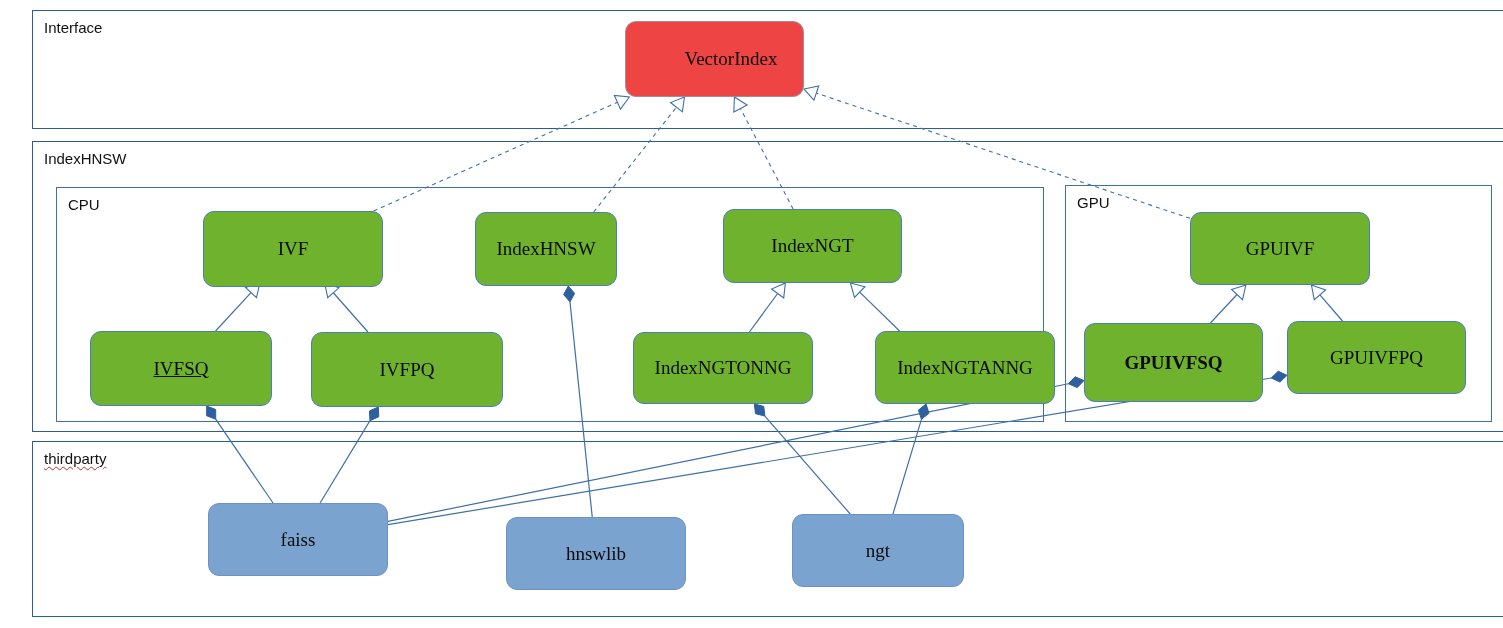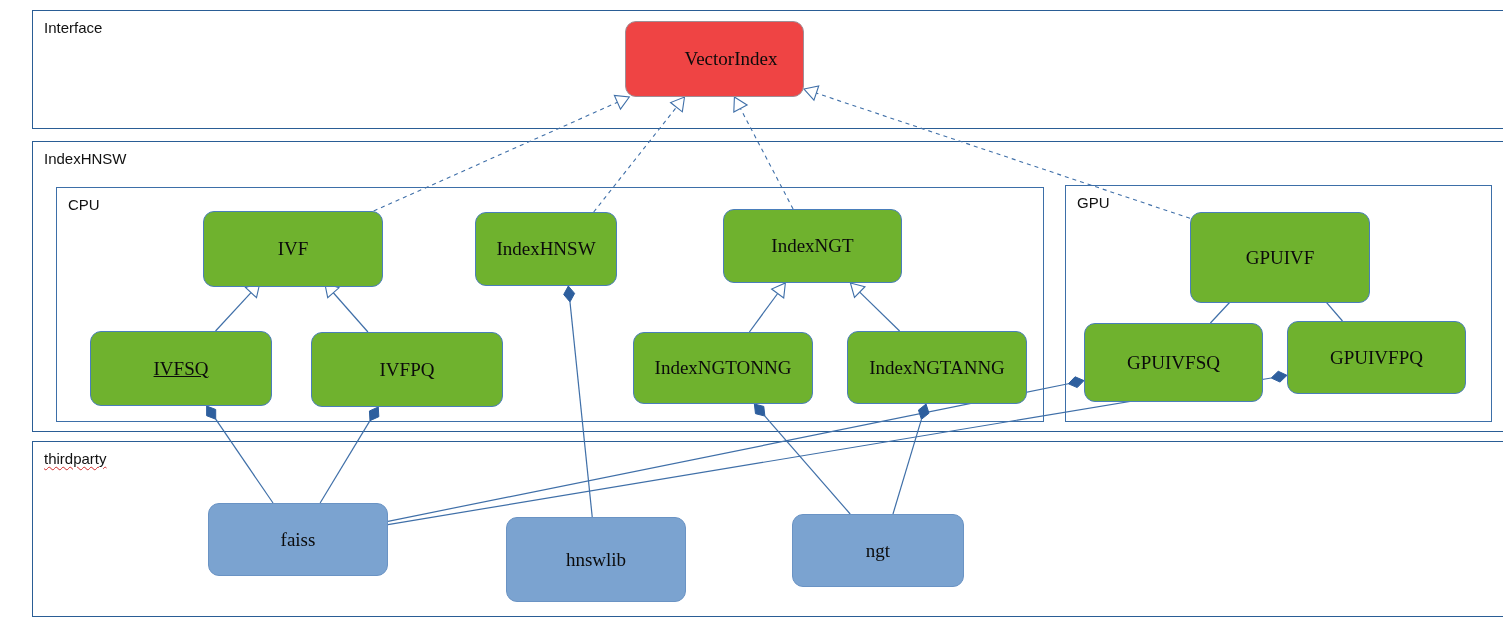--- a/index.html
+++ b/index.html
@@ -103,24 +103,24 @@
       <g>
         <line x1="872.9699453551913" y1="514" x2="901.4248072394734" y2="419.3229140941158" stroke="#3f6fa8" stroke-width="1.2"></line>
         <polygon points="906.0300546448087,404 908.9946826619934,413.2445108426419 901.4248072394734,419.3229140941158 898.4601792222887,410.07840325147384" fill="#2e5f9e" stroke="#2e5f9e" stroke-width="1"></polygon>
       </g>
     </svg>
   <div id="nodes">
       <div class="node iface" style="left: 605px; top: 21px; width: 179px; height: 76px;">VectorIndex</div>
       <div class="node impl" style="left: 183px; top: 211px; width: 180px; height: 76px;">IVF</div>
       <div class="node impl" style="left: 455px; top: 212px; width: 142px; height: 74px; text-align: center;">IndexHNSW</div>
       <div class="node impl" style="left: 703px; top: 209px; width: 179px; height: 74px;">IndexNGT</div>
-      <div class="node impl" style="left: 1170px; top: 212px; width: 180px; height: 91px;">GPUIVF</div>
+      <div class="node impl" style="left: 1170px; top: 212px; width: 180px; height: 73px;">GPUIVF</div>
       <div class="node impl" style="left: 70px; top: 331px; width: 182px; height: 75px; text-decoration: underline;">IVFSQ</div>
       <div class="node impl" style="left: 291px; top: 332px; width: 192px; height: 75px;">IVFPQ</div>
       <div class="node impl" style="left: 613px; top: 332px; width: 180px; height: 72px;">IndexNGTONNG</div>
-      <div class="node impl" style="left: 827px; top: 331px; width: 180px; height: 73px;">IndexNGTANNG</div>
-      <div class="node impl" style="left: 1064px; top: 323px; width: 179px; height: 79px;">GPUIVFSQ</div>
+      <div class="node impl" style="left: 855px; top: 331px; width: 180px; height: 73px;">IndexNGTANNG</div>
+      <div class="node impl" style="left: 1064px; top: 323px; width: 179px; height: 79px; font-weight: bold;">GPUIVFSQ</div>
       <div class="node impl" style="left: 1267px; top: 321px; width: 179px; height: 73px;">GPUIVFPQ</div>
       <div class="node tp" style="left: 188px; top: 503px; width: 180px; height: 73px;">faiss</div>
-      <div class="node tp" style="left: 486px; top: 517px; width: 180px; height: 85px;">hnswlib</div>
+      <div class="node tp" style="left: 486px; top: 517px; width: 180px; height: 73px;">hnswlib</div>
       <div class="node tp" style="left: 772px; top: 514px; width: 172px; height: 73px;">ngt</div>
     </div>
 </div>
 
 </body></html>

